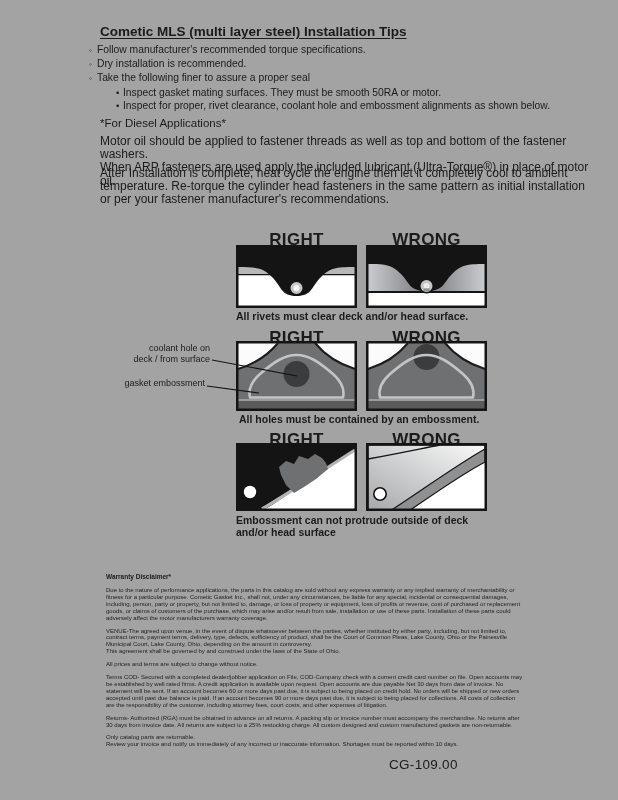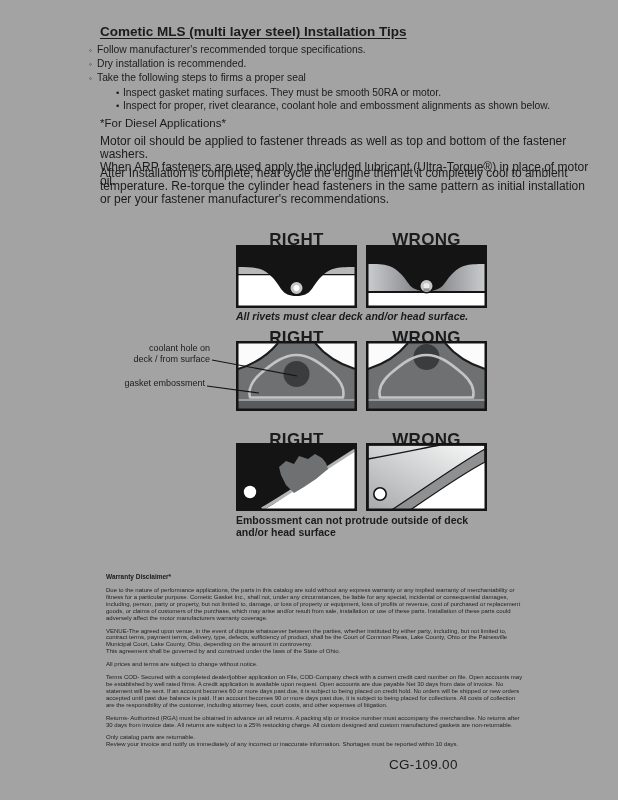--- a/index.html
+++ b/index.html
@@ -35,21 +35,21 @@
     <div class="brow">
       <span class="bc">◦</span>
       <span>Follow manufacturer's recommended torque specifications.</span>
     </div>
     <div class="brow">
       <span class="bc">◦</span>
       <span>Dry installation is recommended.</span>
     </div>
     <div class="brow">
       <span class="bc">◦</span>
-      <span>Take the following steps to firms a proper seal</span>
+      <span>Take the following finer to assure a proper seal</span>
     </div>
     <div class="brow sub">
       <span class="bc">•</span>
       <span>Inspect gasket mating surfaces.  They must be smooth 50RA or motor.</span>
     </div>
     <div class="brow sub">
       <span class="bc">•</span>
       <span>Inspect for proper, rivet clearance, coolant hole and embossment alignments as shown below.</span>
     </div>
   </div>
@@ -88,21 +88,21 @@
     <rect x="0" y="0" width="121" height="63" fill="#ffffff"></rect>
     <rect x="2" y="19" width="117" height="28" fill="url(#g1)"></rect>
     <path d="M2,2 H119 V19 C100,19 95,20 86,29 C77,38 78,46 60.5,46 C43,46 44,38 35,29 C26,20 21,19 2,19 Z" fill="#141414"></path>
     <line x1="2" y1="47" x2="119" y2="47" stroke="#141414" stroke-width="2.2"></line>
     <circle cx="60.5" cy="41" r="6.8" fill="#c4c6c8" stroke="#141414" stroke-width="1.6"></circle>
     <circle cx="60.5" cy="41" r="3" fill="#eceaea"></circle>
     <rect x="57.5" y="43.4" width="6" height="2.6" fill="#8e9092"></rect>
     <rect x="1.25" y="1.25" width="118.5" height="60.5" fill="none" stroke="#141414" stroke-width="2.5"></rect>
   </svg>
 
-  <div class="abs dcap" style="left:236px;top:310px;font-style:italic;">All rivets must clear deck and/or head surface.</div>
+  <div class="abs dcap" style="left:236px;top:310px;">All rivets must clear deck and/or head surface.</div>
 
   <div class="abs dlabel" style="left:236px;top:328px;">RIGHT</div>
   <div class="abs dlabel" style="left:366px;top:328px;">WRONG</div>
 
   <div class="abs ann" style="left:96px;top:343px;width:114px;">coolant hole on
 deck / from surface</div>
   <div class="abs ann" style="left:91px;top:378px;width:114px;">gasket embossment</div>
 
   <svg class="abs" style="left:236px;top:341px;" width="121" height="70" viewBox="0 0 121 70">
     <rect x="0" y="0" width="121" height="70" fill="#6e7072"></rect>
@@ -128,20 +128,21 @@
     <circle cx="60.5" cy="16" r="13" fill="#3a3c3e"></circle>
     <path d="M14,56.5 C12,48 15,41 24,33 C38,21 48,14 60.5,14 C73,14 83,21 97,33 C106,41 109,48 107,56.5 Z" fill="none" stroke="#c2c4c6" stroke-width="2.6" stroke-linejoin="round"></path>
     <rect x="1.25" y="1.25" width="118.5" height="67.5" fill="none" stroke="#141414" stroke-width="2.5"></rect>
   </svg>
 
   <svg class="abs" style="left:203px;top:350px;z-index:5;" width="100" height="46" viewBox="0 0 100 46">
     <line x1="9" y1="10" x2="94" y2="26" stroke="#141414" stroke-width="1.1"></line>
     <line x1="4" y1="36" x2="56" y2="43" stroke="#141414" stroke-width="1.1"></line>
   </svg>
 
+  <div class="abs dcap" style="left:239px;top:413px;">All holes must be contained by an embossment.</div>
 
   <div class="abs dlabel" style="left:236px;top:430px;">RIGHT</div>
   <div class="abs dlabel" style="left:366px;top:430px;">WRONG</div>
 
   <svg class="abs" style="left:236px;top:443px;" width="121" height="68" viewBox="0 0 121 68">
     <rect x="0" y="0" width="121" height="68" fill="#ffffff"></rect>
     <path d="M2,2 H119 V8 C93,22 60,46 36,62 C32,64.5 28,66.5 24,68 H2 Z" fill="#141414"></path>
     <path d="M26,66 C55,49 95,22 119,7" fill="none" stroke="#b2b4b6" stroke-width="3.2"></path>
     <polygon points="45,32 43,24 50,18 58,21 63,13 72,16 79,11 86,15 90,20 92,26 80,36 68,44 58,50 50,42" fill="#6e7072"></polygon>
     <circle cx="14" cy="49" r="6.2" fill="#ffffff"></circle>

